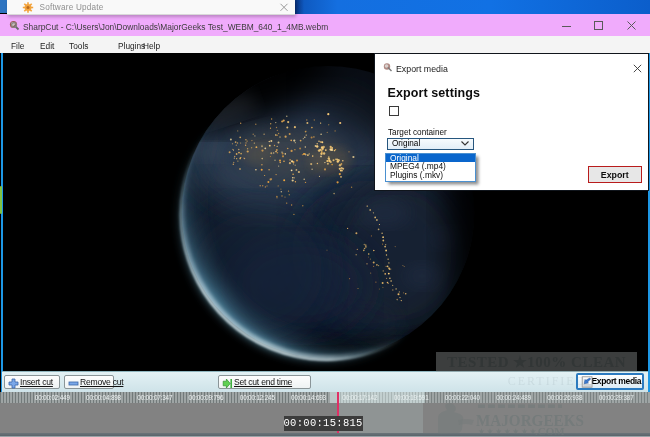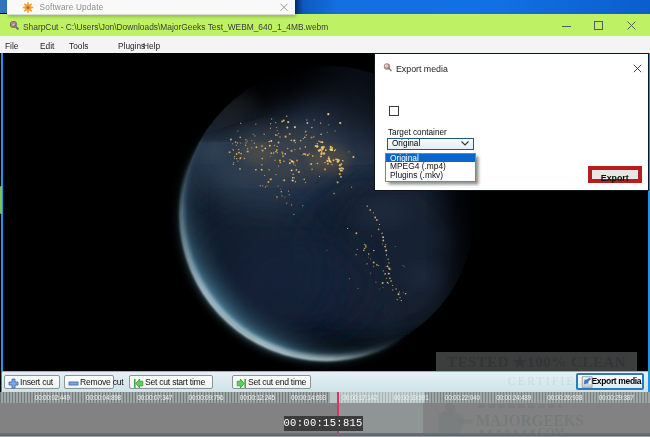--- a/index.html
+++ b/index.html
@@ -5,33 +5,33 @@
   html,body{margin:0;padding:0;}
   body{width:650px;height:437px;overflow:hidden;background:#000;font-family:"Liberation Sans",sans-serif;position:relative;}
   .abs{position:absolute;}
   
   #bluecorner{left:0;top:0;width:6.5px;height:13px;background:#2e74c0;}
   #supd{left:6.5px;top:0;width:288.5px;height:13.5px;background:#f9f9f9;border-bottom:1px solid #d9d9d9;box-shadow:1px 2px 3px rgba(0,0,0,.22);}
   #supd .t{position:absolute;left:33px;top:2.5px;font-size:8.2px;color:#8f8f8f;letter-spacing:.2px;}
   #bluebar{left:295px;top:0;width:355px;height:14px;background:linear-gradient(90deg,#0d54b8 0,#146fe0 12%,#1171e4 55%,#0b5ecb 100%);}
   #bluebar .sh{position:absolute;left:0;top:0;width:9px;height:100%;background:linear-gradient(90deg,rgba(0,0,40,.45),rgba(0,0,40,0));}
   
-  #titlebar{left:0;top:13.5px;width:650px;height:22.5px;background:#bef264;}
+  #titlebar{left:0;top:13.5px;width:650px;height:22.5px;background:#f0abfc;}
   #titlebar .t{position:absolute;left:23px;top:8px;font-size:8.4px;color:#3c3c3c;}
   #menubar{left:0;top:36px;width:650px;height:17px;background:#f4f4f4;}
   .mi{position:absolute;top:4.5px;font-size:8.3px;color:#1e1e1e;}
   #video{left:3px;top:53px;width:645px;height:318px;background:#000;overflow:hidden;}
   #leftborder{left:0;top:13.5px;width:3px;height:420.5px;background:#000;}
   #leftborder .b{position:absolute;left:1px;top:0;width:2px;height:100%;background:#1d97e5;}
   #leftborder .g{position:absolute;left:0;top:172px;width:1.6px;height:28px;background:#7fc142;border-radius:1px;}
   #rightborder{left:647.5px;top:13.5px;width:2.5px;height:420.5px;background:#1d97e5;}
   
   #toolbar{left:2px;top:371px;width:646px;height:20.5px;background:linear-gradient(#e3f1f4,#cde2e8);border-top:1px solid #8fb6bf;}
   .tbtn{position:absolute;top:2.5px;height:14.5px;box-sizing:border-box;background:linear-gradient(#fefefe,#eef2f3);border:1px solid #8a9598;border-radius:2px;font-size:8.6px;color:#111;line-height:13px;white-space:nowrap;}
-  .tbtn .lbl{margin-left:15px;margin-right:13px;letter-spacing:-0.25px;}
+  .tbtn .lbl{margin-left:15px;margin-right:13px;letter-spacing:-0.25px;text-decoration:underline;}
   .ticon{position:absolute;left:3px;top:2px;width:11px;height:11px;}
   #tbExport{position:absolute;top:1px;left:573.5px;width:68px;height:17px;box-sizing:border-box;border:2px solid #2a7ac0;border-radius:2px;background:linear-gradient(#ffffff,#dcebf5);font-size:8.5px;font-weight:bold;color:#000;line-height:13px;white-space:nowrap;}
   #tbExport .lbl{margin-left:14px;letter-spacing:-0.35px;}
   #timetext{position:absolute;left:299px;top:5.5px;font-size:8.3px;color:#000;white-space:nowrap;}
   #timetext .r{color:#c05a2a;}
   
   #tline{left:0;top:391.5px;width:650px;height:45.5px;background:#828282;}
   #ticksL{position:absolute;left:0;top:0;width:337px;height:11.5px;background:#9ea4a4;}
   #ticksR{position:absolute;left:337px;top:0;width:88px;height:11.5px;background:#c2cfcf;}
   #ticksR2{position:absolute;left:425px;top:0;width:225px;height:11.5px;background:#9ea4a4;}
@@ -49,21 +49,21 @@
   #dlg .x{position:absolute;left:258px;top:10px;width:9px;height:9px;}
   #dlg h1{position:absolute;left:12.5px;top:32px;margin:0;font-size:12.5px;font-weight:bold;color:#0d0d0d;letter-spacing:.1px;}
   #cb{position:absolute;left:13.5px;top:52px;width:8px;height:8px;border:1.1px solid #3a3a3a;background:#fff;}
   #cbl{position:absolute;left:27.5px;top:53.5px;font-size:8.2px;color:#0d0d0d;}
   #tcl{position:absolute;left:13px;top:73.5px;font-size:8.2px;color:#0d0d0d;}
   #combo{position:absolute;left:12px;top:83.5px;width:81px;height:10px;border:1.4px solid #26567e;background:linear-gradient(#f7fbfd,#e2eef7);font-size:8.2px;color:#000;line-height:10px;padding-left:4px;}
   #combo svg{position:absolute;right:4px;top:2.5px;}
   #list{position:absolute;left:9.5px;top:98.5px;width:89px;height:27px;border:1px solid #4a90d0;background:#fff;box-shadow:2.5px 2.5px 3px rgba(0,0,0,.45);}
   #list .it{height:8.9px;font-size:8.4px;line-height:9.1px;padding-left:4.5px;color:#0d0d0d;white-space:nowrap;}
   #list .sel{background:#0a66cc;color:#fff;}
-  #dexport{position:absolute;left:212.5px;top:111.5px;width:54.5px;height:17px;background:#e7e7e7;border:4px solid #b91c1c;font-size:8.8px;font-weight:bold;color:#0d0d0d;text-align:center;line-height:16px;box-sizing:border-box;}
+  #dexport{position:absolute;left:212.5px;top:111.5px;width:54.5px;height:17px;background:#e7e7e7;border:1px solid #b91c1c;font-size:8.8px;font-weight:bold;color:#0d0d0d;text-align:center;line-height:16px;box-sizing:border-box;}
   
   #stamp1{left:436px;top:351.5px;width:201px;height:20px;background:rgba(150,155,155,.40);
      font-family:"Liberation Serif",serif;font-weight:bold;font-size:15px;color:rgba(48,53,53,.82);
      text-align:center;line-height:20px;letter-spacing:0.5px;white-space:nowrap;}
   #stamp2{left:452px;top:374px;width:190px;height:17px;font-family:"Liberation Serif",serif;font-weight:normal;font-size:12px;color:rgba(105,125,130,.13);text-align:center;letter-spacing:2px;}
   #wm{left:438px;top:402px;width:215px;height:39px;}
 </style>
 </head>
 <body>
 
@@ -468,21 +468,21 @@
     <circle cx="5" cy="5" r="2.4" fill="none" stroke="#8a8684" stroke-width="1.2"></circle>
   </svg>
   <div class="t">SharpCut - C:\Users\Jon\Downloads\MajorGeeks Test_WEBM_640_1_4MB.webm</div>
   <svg style="position:absolute;left:558px;top:5px" width="84" height="12" viewBox="0 0 84 12">
     <line x1="4" y1="7.5" x2="13" y2="7.5" stroke="#5a5a5a" stroke-width="1"></line>
     <rect x="36.5" y="2.5" width="8" height="8" fill="none" stroke="#5a5a5a" stroke-width="1"></rect>
     <path d="M69.5 2.5 L77.5 10.5 M77.5 2.5 L69.5 10.5" stroke="#5a5a5a" stroke-width="1"></path>
   </svg>
 </div>
 <div class="abs" id="menubar">
-  <span class="mi" style="left:5px">File</span>
+  <span class="mi" style="left:11px">File</span>
   <span class="mi" style="left:40px">Edit</span>
   <span class="mi" style="left:69px">Tools</span>
   <span class="mi" style="left:118px">Plugins</span>
   <span class="mi" style="left:143px">Help</span>
 </div>
 
 <div class="abs" id="bluecorner"></div>
 <div class="abs" id="bluebar">
     <div class="sh"></div>
   </div>
@@ -515,28 +515,21 @@
         <path d="M4 1h3v3h3v3H7v3H4V7H1V4h3z" fill="#7aa7e8" stroke="#3a66a8" stroke-width="0.8"></path>
       </svg>
     <span class="lbl">Insert cut</span>
   </div>
   <div class="tbtn" style="left:62px;width:50px;">
     <svg class="ticon" viewBox="0 0 11 11">
         <rect x="1" y="4" width="9" height="3" fill="#7aa7e8" stroke="#3a66a8" stroke-width="0.8"></rect>
       </svg>
     <span class="lbl">Remove cut</span>
   </div>
-  <div class="tbtn" style="left:127px;width:84px;">
-    <svg class="ticon" viewBox="0 0 11 11">
-        <path d="M1 1v9h1.6V1z" fill="#3fae3f"></path>
-        <path d="M9.8 3.2v4.6H6.6V10L2.8 5.5 6.6 1v2.2z" fill="#5fd052" stroke="#2f8f2f" stroke-width="0.7"></path>
-      </svg>
-    <span class="lbl">Set cut start time</span>
-  </div>
-  <div class="tbtn" style="left:230px;width:79px;">
+  <div class="tbtn" style="left:216px;width:93px;">
     <svg class="ticon" viewBox="0 0 11 11">
         <path d="M10 1v9H8.4V1z" fill="#3fae3f"></path>
         <path d="M1.2 3.2v4.6h3.2V10l3.8-4.5L4.4 1v2.2z" fill="#5fd052" stroke="#2f8f2f" stroke-width="0.7"></path>
       </svg>
     <span class="lbl">Set cut end time</span>
   </div>
   <div id="tbExport">
     <svg style="position:absolute;left:3px;top:1px" width="12" height="12" viewBox="0 0 12 12">
       <rect x="1.2" y="0.8" width="9.8" height="10.4" fill="#fbfbfb" stroke="#8a8a8a" stroke-width="0.8"></rect>
       <rect x="2.2" y="8.8" width="7.8" height="1.7" fill="#cdd5dc" stroke="#9aa2a8" stroke-width="0.4"></rect>
@@ -606,20 +599,21 @@
 <div class="abs" id="dlg">
   <svg style="position:absolute;left:8px;top:7.5px" width="10" height="10" viewBox="0 0 10 10">
     <circle cx="4" cy="4.5" r="3.2" fill="#b08a84"></circle>
     <circle cx="3.5" cy="4" r="1.8" fill="#d8d0cc"></circle>
     <path d="M5 5.5 L8.5 9" stroke="#7a7a7a" stroke-width="1.4"></path>
   </svg>
   <div class="title">Export media</div>
   <svg class="x" viewBox="0 0 9 9">
       <path d="M0.8 0.8 L8.2 8.2 M8.2 0.8 L0.8 8.2" stroke="#333" stroke-width="0.9"></path>
     </svg>
+  <h1>Export settings</h1>
   <div id="cb"></div>
   <div id="tcl">Target container</div>
   <div id="combo">Original
     <svg width="8" height="5" viewBox="0 0 8 5">
         <path d="M0.5 0.5 L4 4 L7.5 0.5" stroke="#333" stroke-width="1.1" fill="none"></path>
       </svg>
   </div>
   <div id="list">
     <div class="it sel">Original</div>
     <div class="it">MPEG4 (.mp4)</div>

